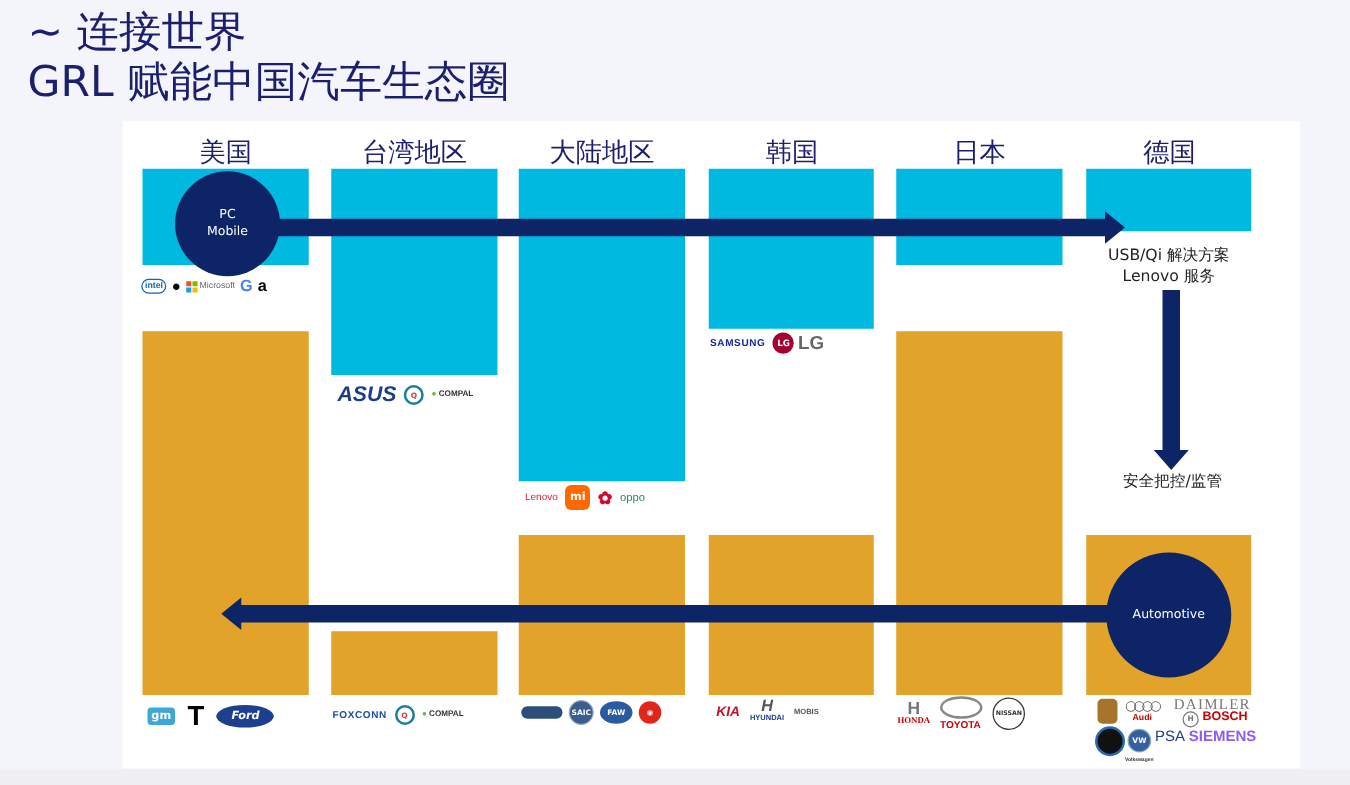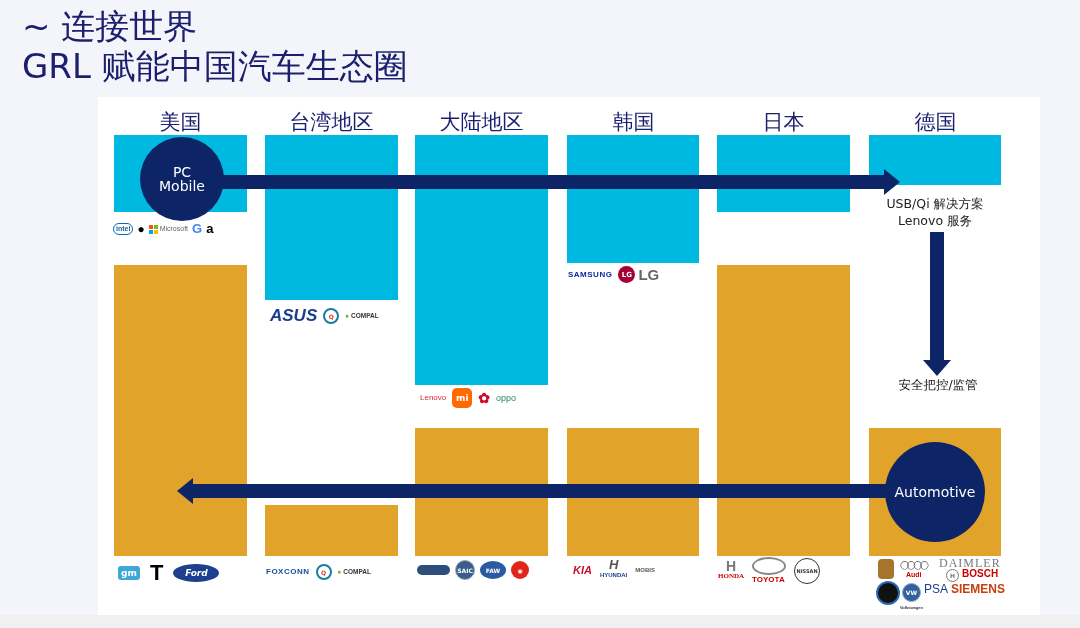--- a/index.html
+++ b/index.html
@@ -19,21 +19,21 @@
   .bottom-band { position:absolute; left:0; top:615px; width:1080px; height:13px; background:#f0f0f2; }
   .col-label {
     position:absolute; top:108px; width:133px; text-align:center;
     font-size:21px; color:#1b1f6e; line-height:28px;
   }
   .cyan { position:absolute; background:#00b9e0; }
   .gold { position:absolute; background:#e2a32a; }
   .circle {
     position:absolute; border-radius:50%; background:#0d2467;
     color:#fff; display:flex; flex-direction:column; align-items:center; justify-content:center;
-    font-size:14px; line-height:14px; text-align:center;
+    font-size:10px; line-height:14px; text-align:center;
   }
   .arrow-h { position:absolute; height:14px; background:#0d2467; }
   .arrow-v { position:absolute; width:14px; background:#0d2467; }
   .head-right { position:absolute; width:0; height:0; border-top:13px solid transparent; border-bottom:13px solid transparent; border-left:16px solid #0d2467; }
   .head-left { position:absolute; width:0; height:0; border-top:13px solid transparent; border-bottom:13px solid transparent; border-right:16px solid #0d2467; }
   .head-down { position:absolute; width:0; height:0; border-left:14px solid transparent; border-right:14px solid transparent; border-top:16px solid #0d2467; }
   .note {
     position:absolute; text-align:center; color:#222; font-size:12.5px; line-height:17px;
   }
   .logos { position:absolute; display:flex; align-items:center; gap:6px; white-space:nowrap; }
@@ -177,14 +177,14 @@
   <span class="badge" style="position:absolute;left:2px;top:3px;width:16px;height:20px;border-radius:4px;background:#a7742b"></span>
   <span style="position:absolute;left:24px;top:2px;font-size:11px;color:#555;letter-spacing:-3px">○○○○</span>
   <span class="logo" style="position:absolute;left:30px;top:14px;color:#cc0000;font-size:7px">Audi</span>
   <span style="position:absolute;left:63px;top:0px;font-family:'Liberation Serif',serif;font-size:12px;color:#777;letter-spacing:1px">DAIMLER</span>
   <span class="badge" style="position:absolute;left:70px;top:13px;width:11px;height:11px;border:1px solid #777;background:#fff;color:#777">H</span>
   <span class="logo" style="position:absolute;left:86px;top:13px;color:#cc0000;font-size:10px">BOSCH</span>
   <span class="badge" style="position:absolute;left:0px;top:25px;width:20px;height:20px;background:#111;border:2px solid #2a6ab0"></span>
   <span class="badge" style="position:absolute;left:26px;top:27px;width:17px;height:17px;background:#3560a0;border:1px solid #8ab">VW</span>
   <span class="logo" style="position:absolute;left:24px;top:47px;color:#333;font-size:4px">Volkswagen</span>
   <span class="logo" style="position:absolute;left:48px;top:28px;color:#1a3e8c;font-weight:normal;font-size:12px">PSA</span>
-  <span class="logo" style="position:absolute;left:75px;top:28px;color:#c2410c;font-size:12px">SIEMENS</span>
+  <span class="logo" style="position:absolute;left:75px;top:28px;color:#8b5cf6;font-size:12px">SIEMENS</span>
 </div>
 
 </body></html>

